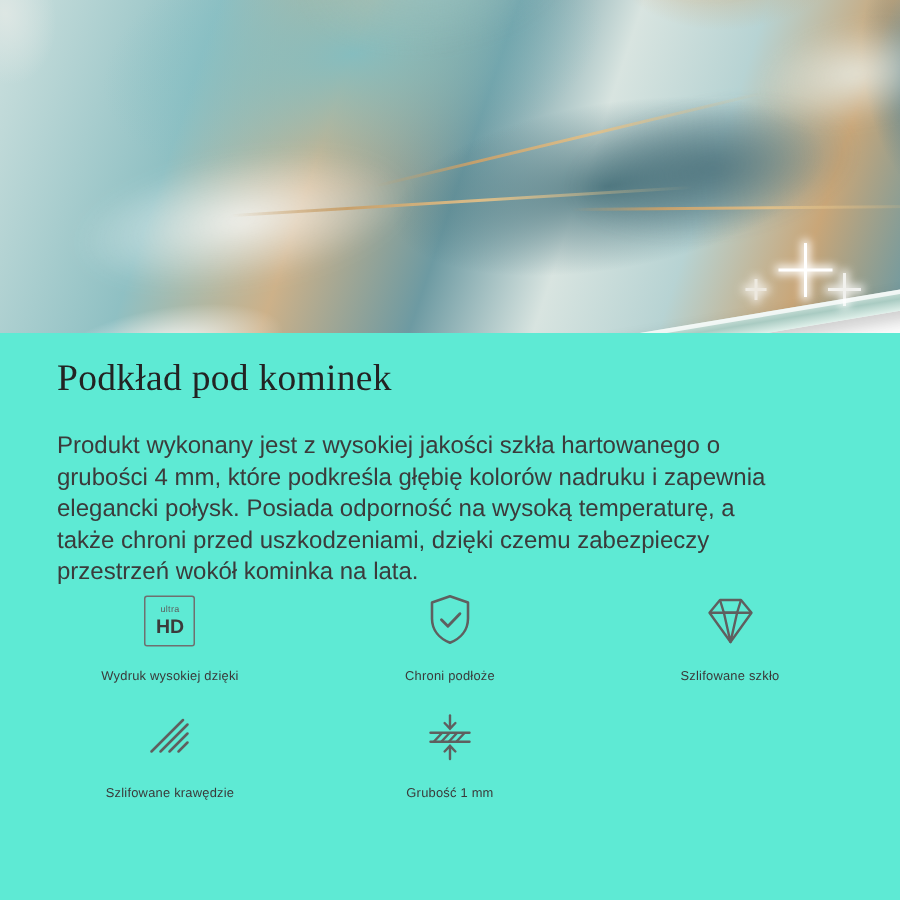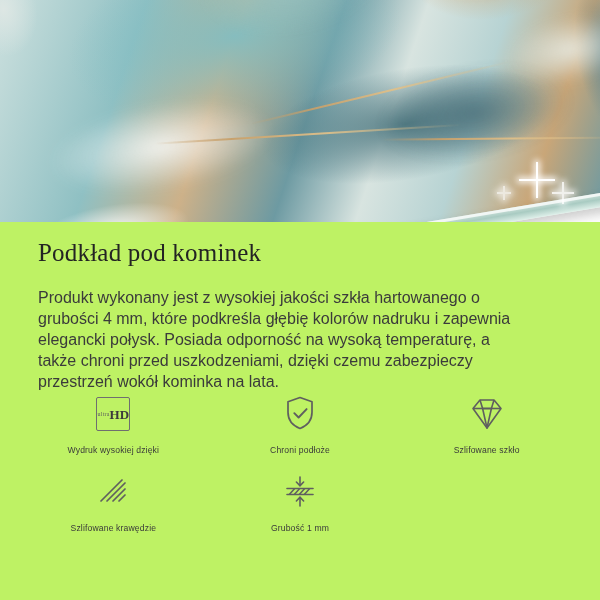--- a/index.html
+++ b/index.html
@@ -13,21 +13,21 @@
     font-family: "Liberation Sans", sans-serif;
     background: #ffffff;
     overflow: hidden;
     position: relative;
   }
 
   .page {
     width: 600px;
     height: 600px;
     position: relative;
-    background: #bef264;
+    background: #5eead4;
   }
 
   
   .hero {
     position: absolute;
     top: 0;
     left: 0;
     width: 600px;
     height: 222px;
     overflow: hidden;
@@ -198,25 +198,24 @@
     letter-spacing: 0.15px;
   }
 
   
   .hd-badge {
     width: 34px;
     height: 34px;
     border: 1.6px solid #6f6f6f;
     border-radius: 2px;
     display: flex;
-    flex-direction: row;
+    flex-direction: column;
     align-items: center;
     justify-content: center;
     line-height: 1;
-    font-family: Liberation Serif, serif;
   }
   .hd-badge .u {
     font-size: 6px;
     letter-spacing: 0.2px;
     color: #5d5d5d;
     margin-bottom: 1px;
   }
   .hd-badge .hd {
     font-size: 13px;
     font-weight: bold;

